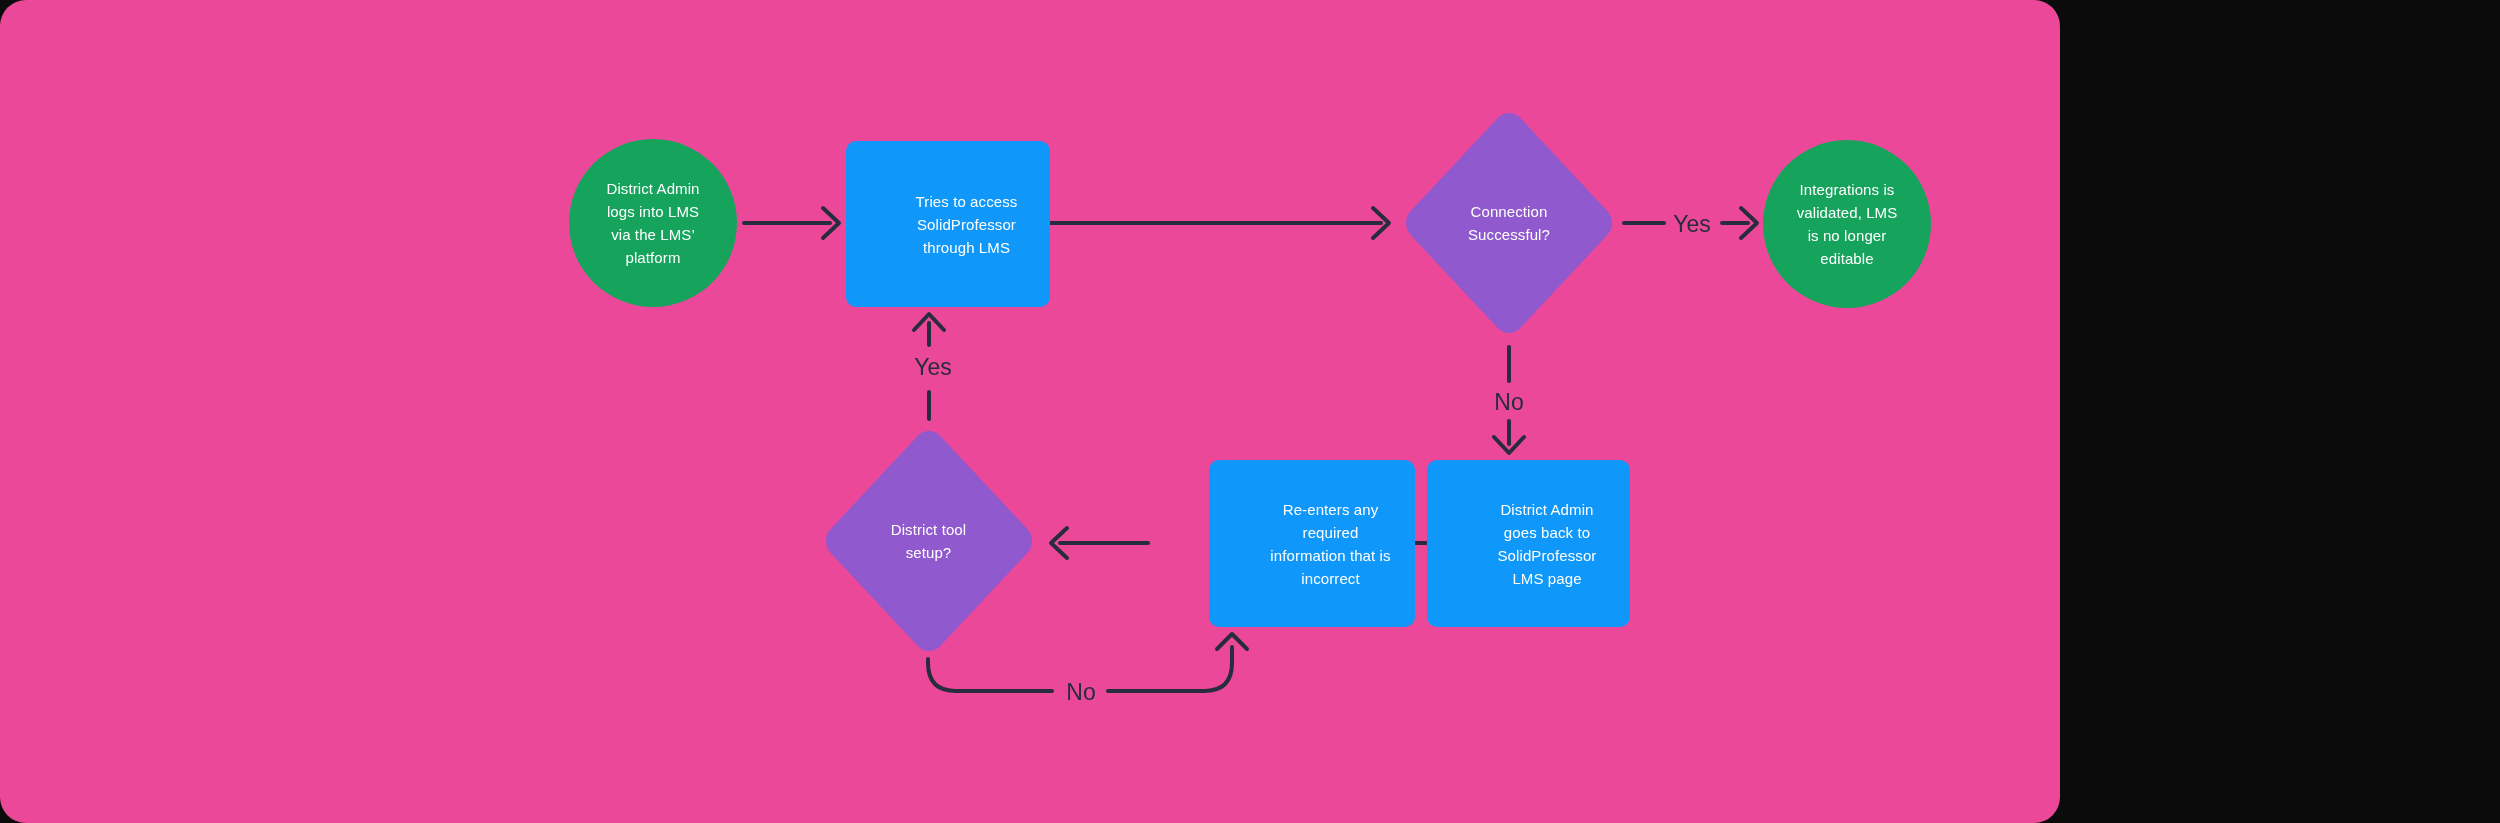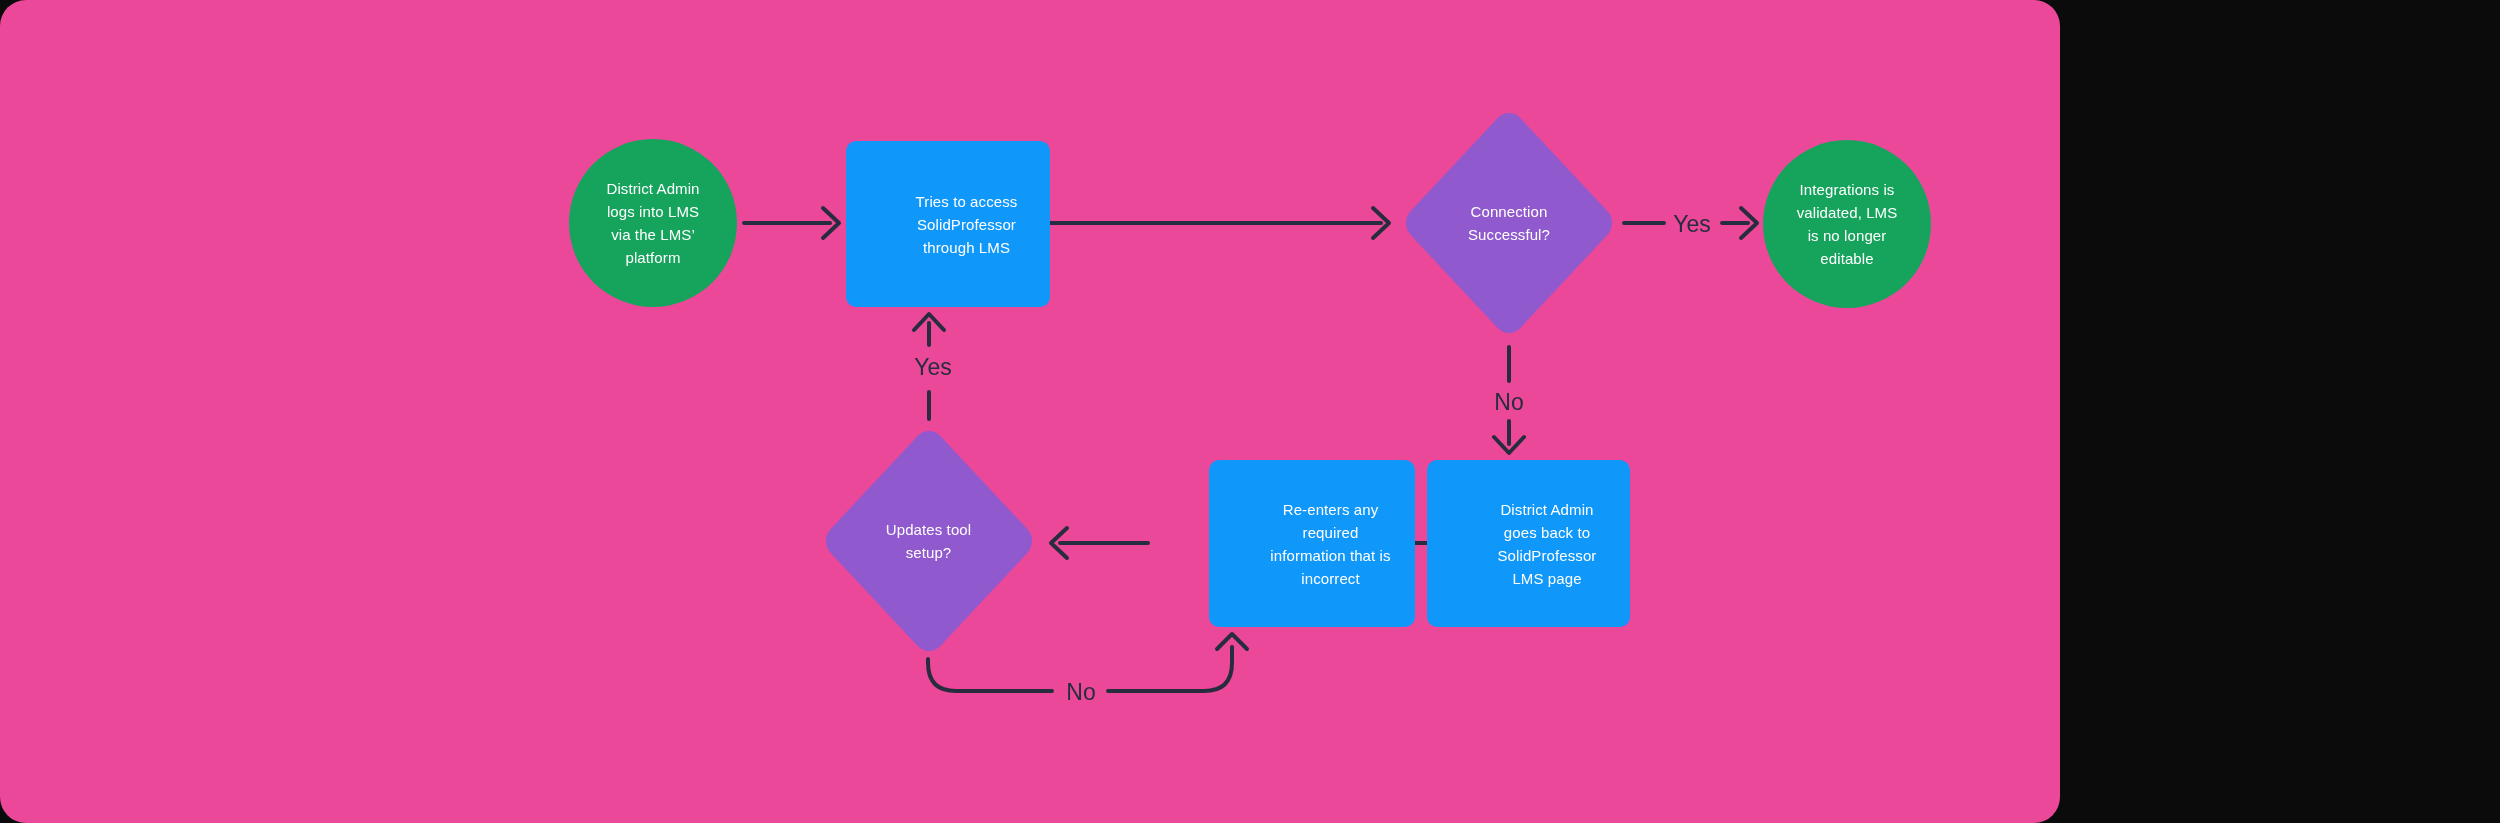--- a/index.html
+++ b/index.html
@@ -162,21 +162,21 @@
 
   <div class="node rect" style="left:1209px; top:460px; width:169px; height:167px;">
     <div class="label">Re-enters any
 required
 information that is
 incorrect</div>
   </div>
 
   <div class="node diamond-box" style="left:818px; top:424px; width:221px; height:234px;">
     <div class="diamond-bg"></div>
-    <div class="label">Updates tool
+    <div class="label">District tool
 setup?</div>
   </div>
 
   <div class="edge-label" style="left:1692px; top:224px;">Yes</div>
   <div class="edge-label" style="left:1509px; top:402px;">No</div>
   <div class="edge-label" style="left:933px; top:367px;">Yes</div>
   <div class="edge-label" style="left:1081px; top:692px;">No</div>
 
 </div>
 

